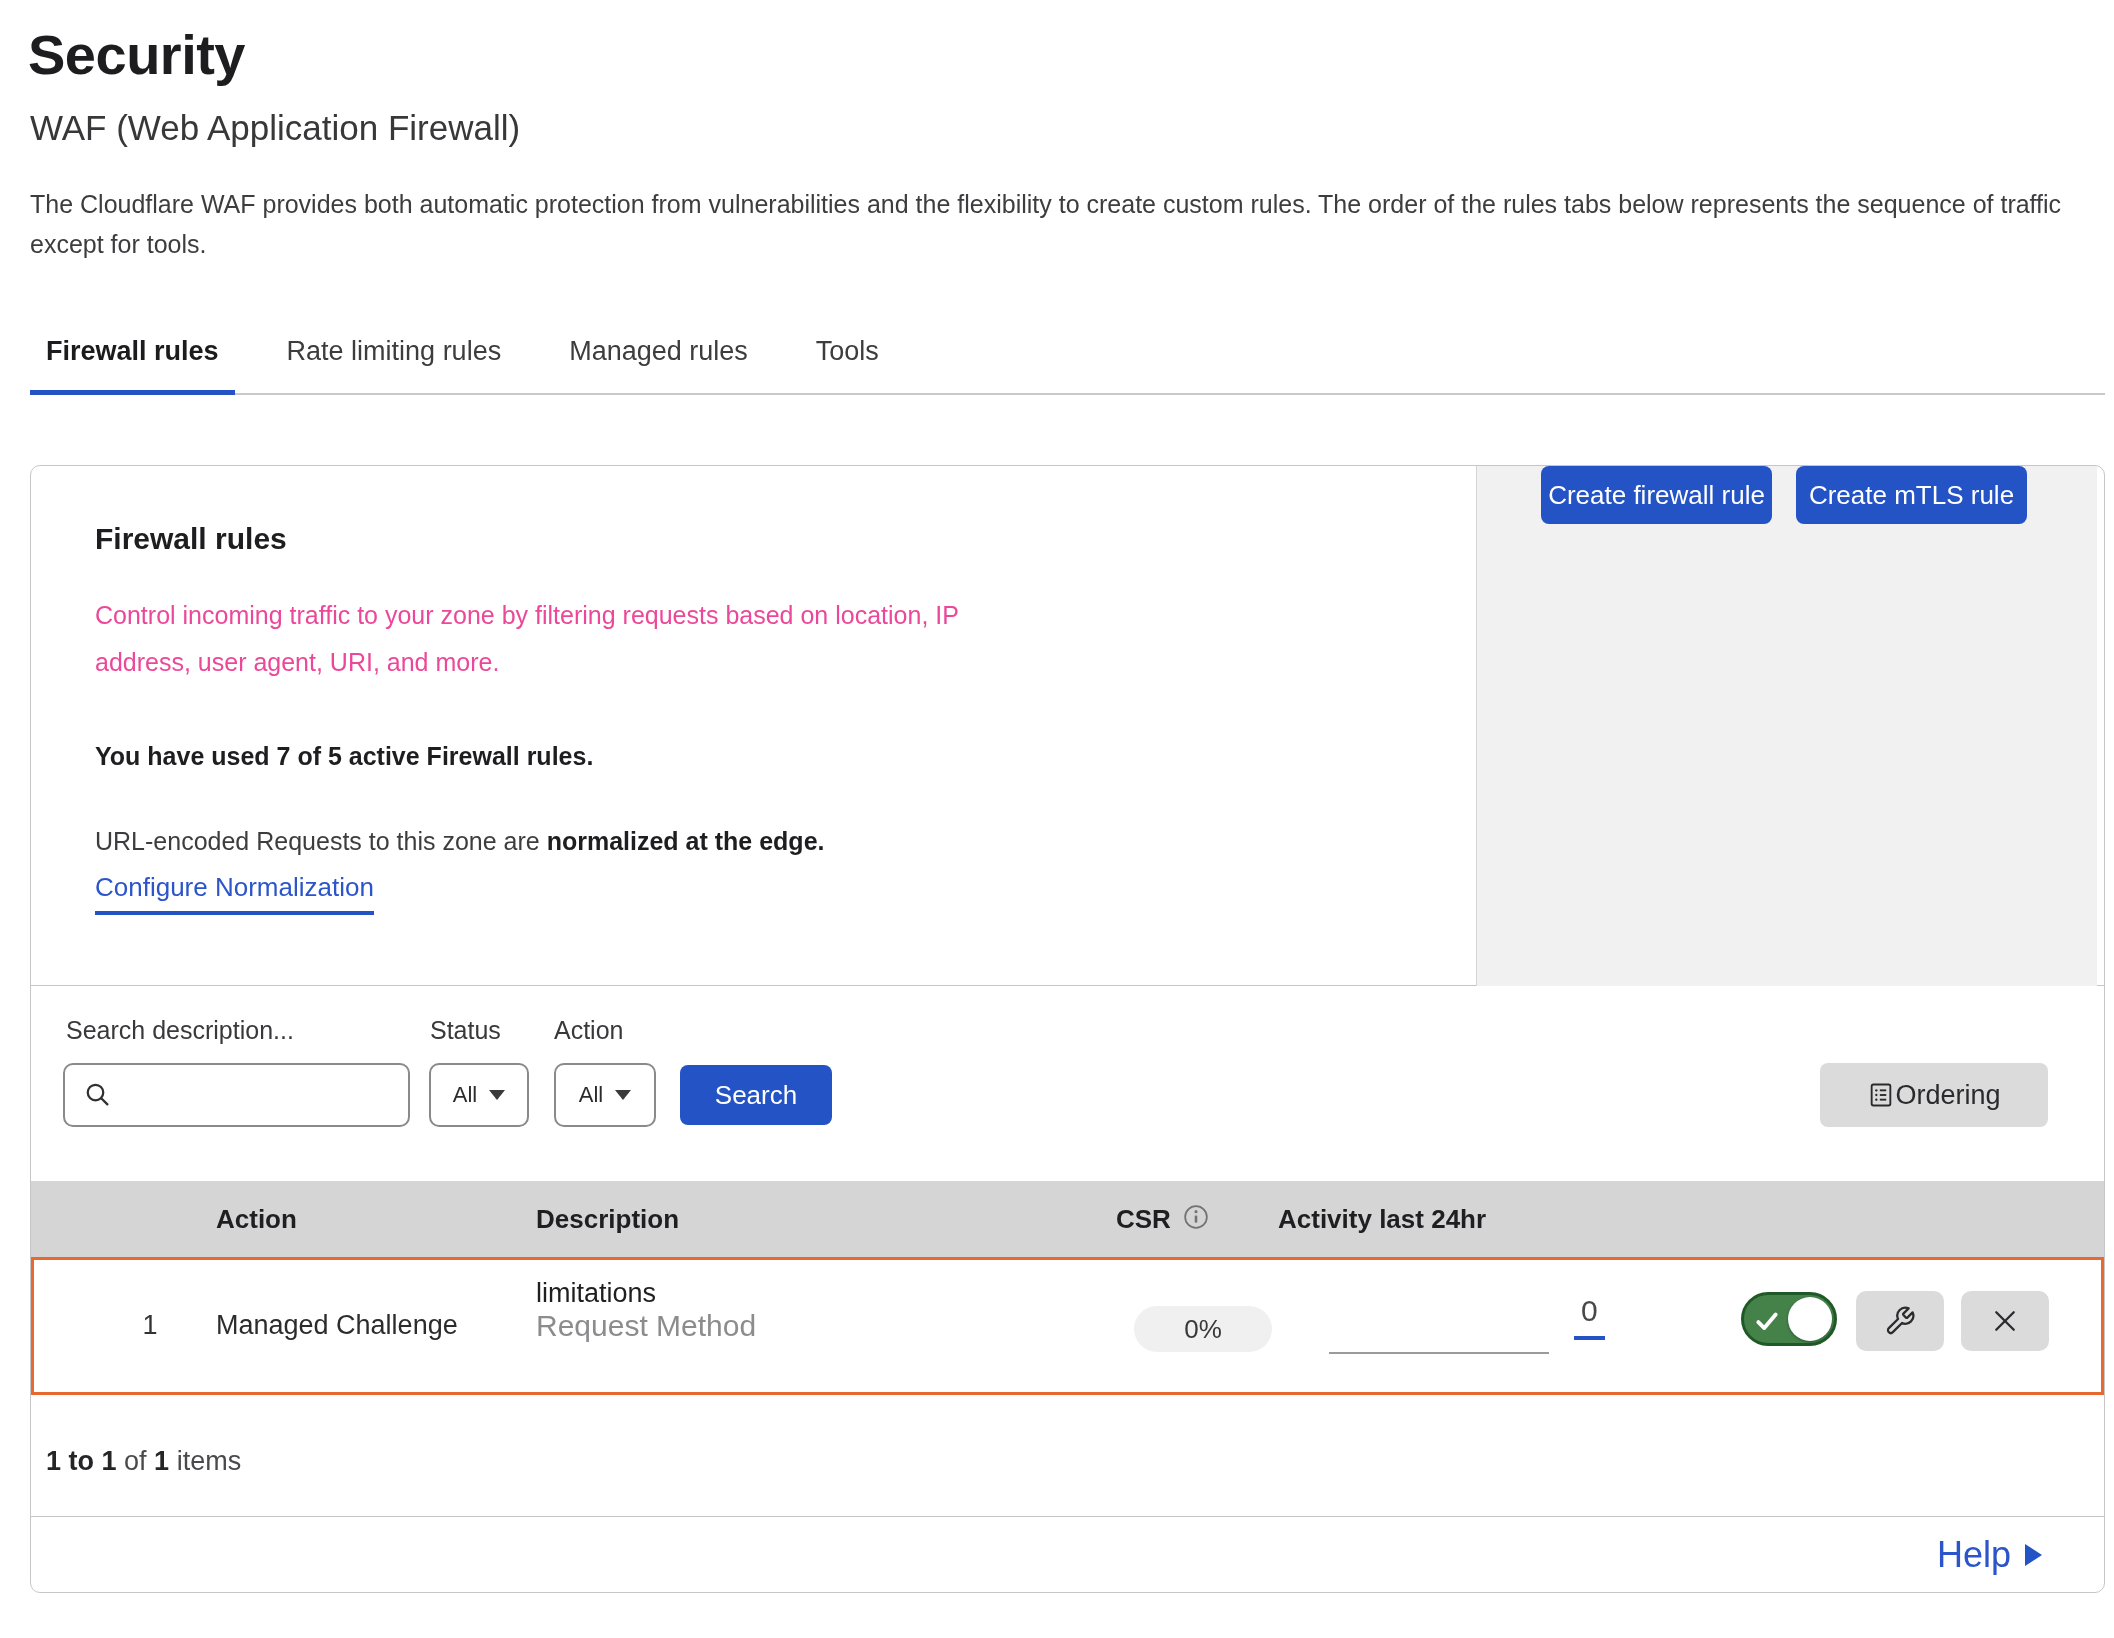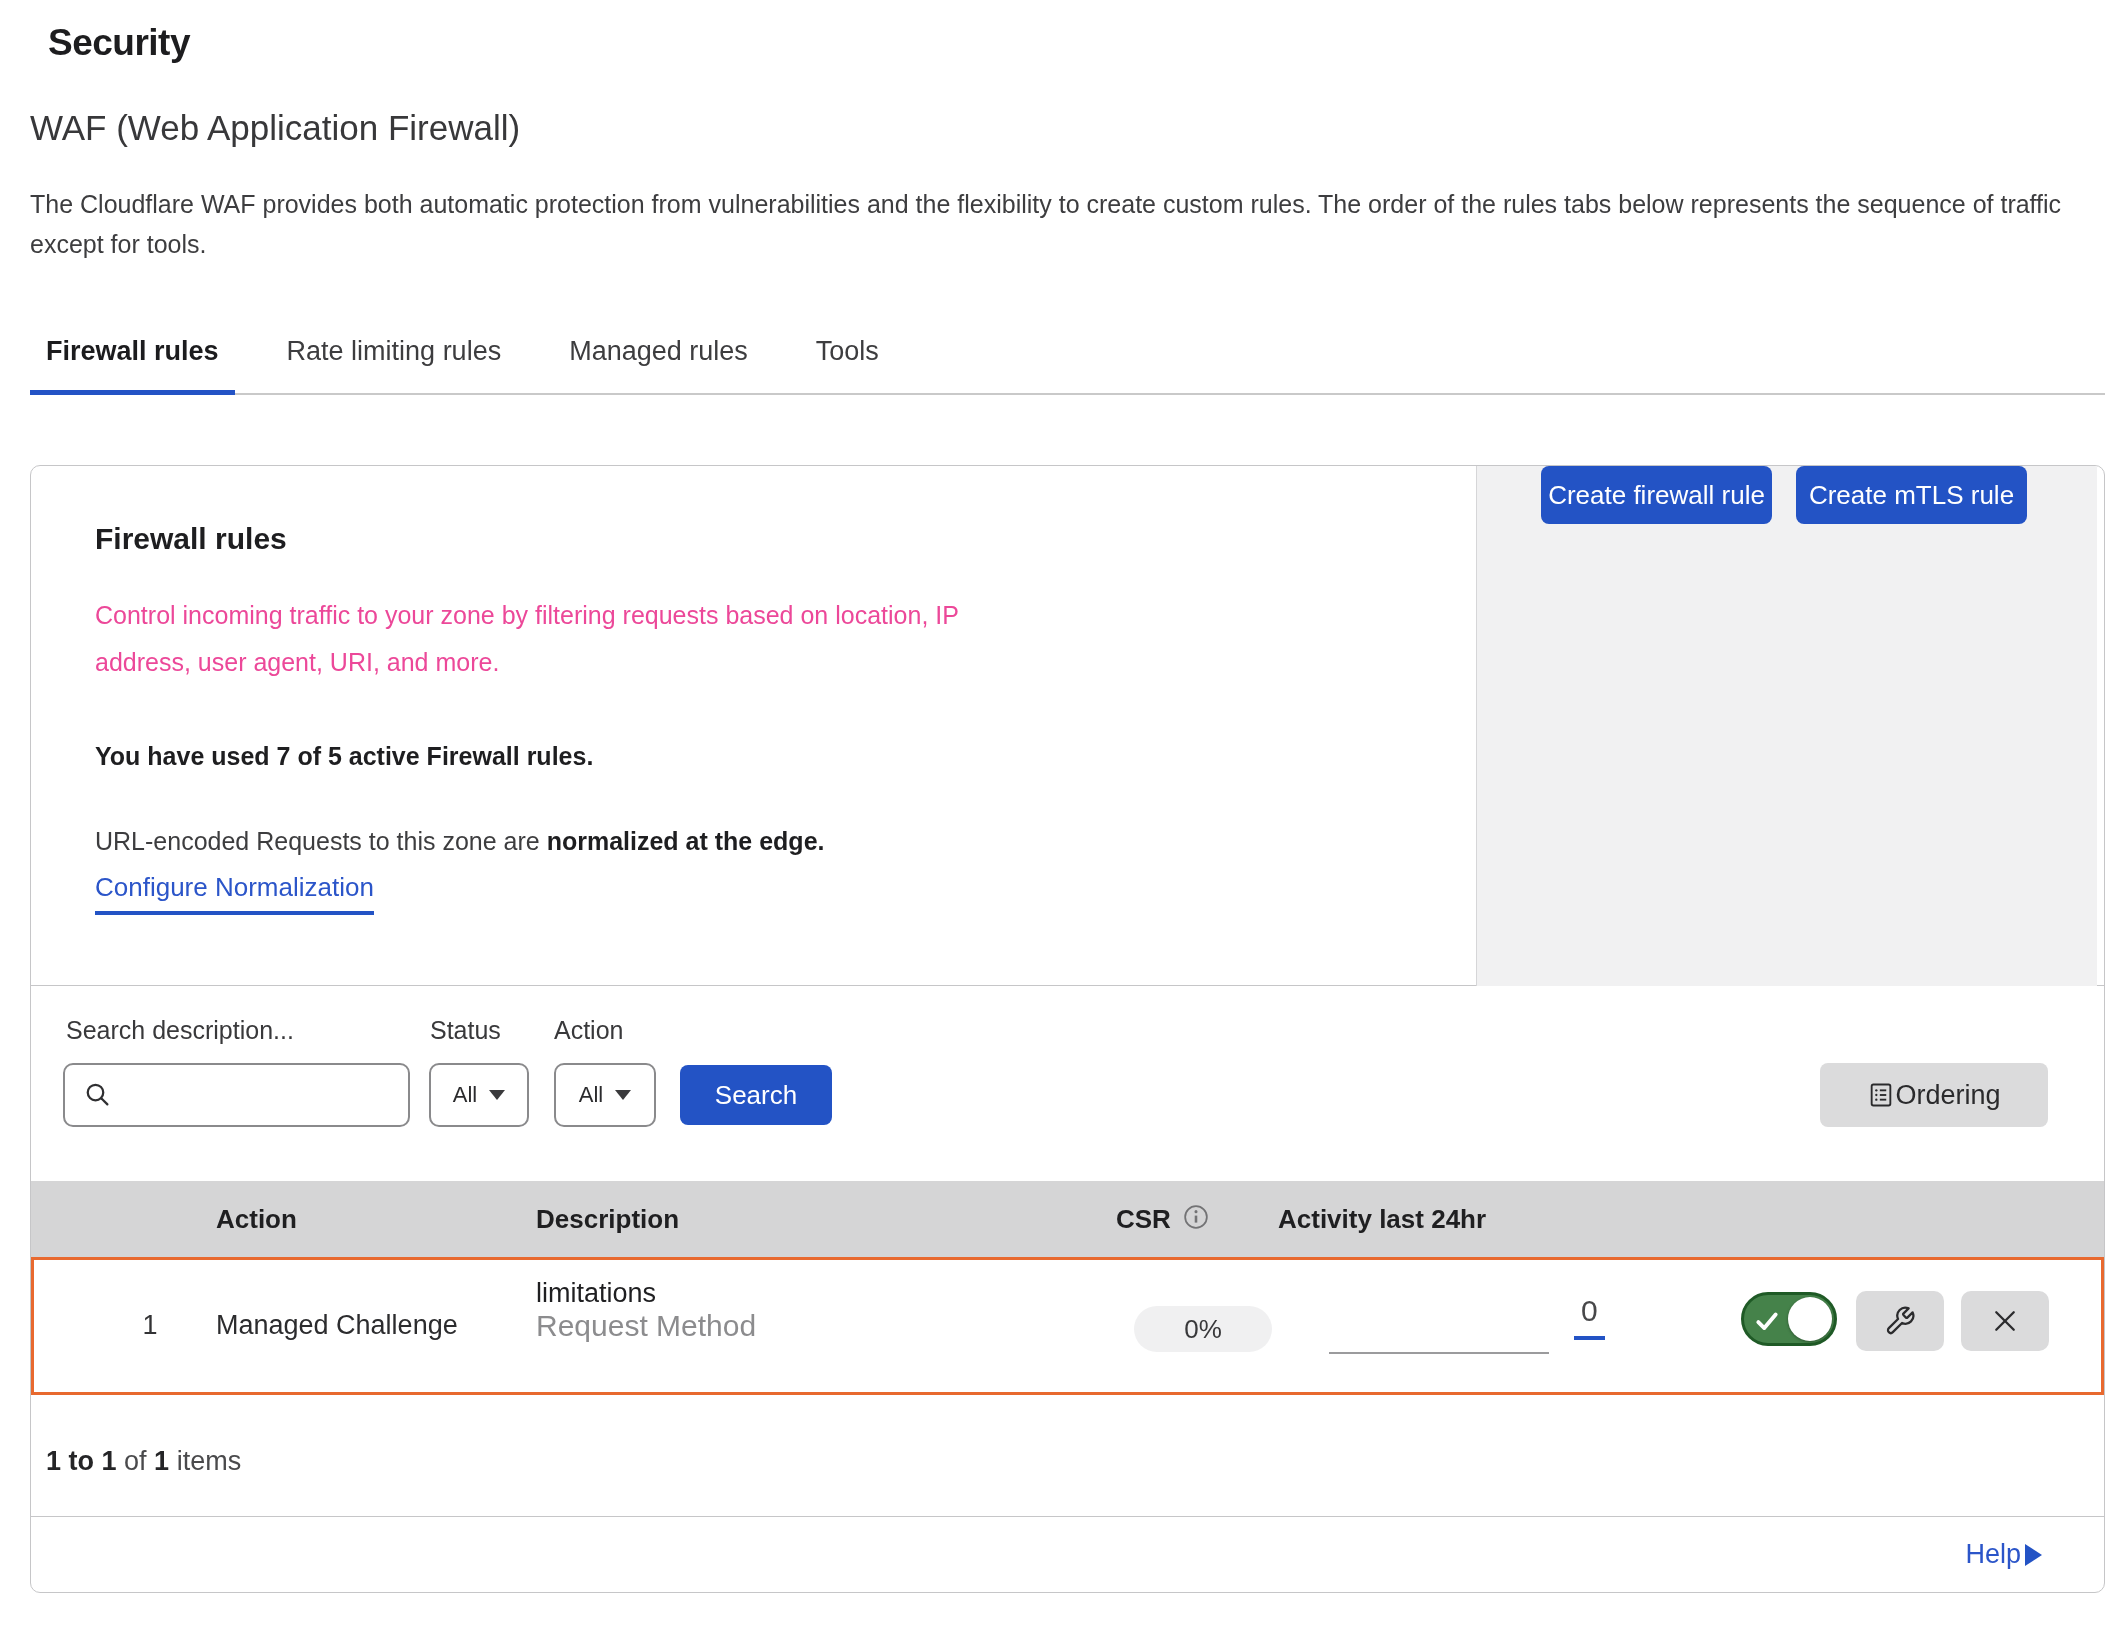--- a/index.html
+++ b/index.html
@@ -6,21 +6,21 @@
   html,body { background:#fff; }
   body {
     width:2114px; height:1638px;
     font-family:"Liberation Sans", sans-serif;
     color:#2f2f2f;
     position:relative;
   }
   #app { position:absolute; inset:0; overflow:hidden; }
 
   
-  .page-title { position:absolute; left:48px; top:22px; font-size:37px; font-weight:700; color:#1d1d1f; letter-spacing:-0.5px;text-align:right; }
+  .page-title { position:absolute; left:28px; top:22px; font-size:56px; font-weight:700; color:#1d1d1f; letter-spacing:-0.5px;text-align:right; }
   .page-subtitle { position:absolute; left:30px; top:108px; font-size:35px; font-weight:400; color:#38383a; }
   .page-desc { position:absolute; left:30px; top:184px; width:2054px; font-size:25px; line-height:40px; color:#3d3d3f; }
 
   
   .tabs { position:absolute; left:30px; top:312px; width:2075px; display:flex; border-bottom:2px solid #c9c9c9; }
   .tab { position:relative; padding:24px 16px 26px; margin-right:36px; font-size:27px; color:#3d3d3f; cursor:pointer; white-space:nowrap; }
   .tab.active { font-weight:700; color:#1c1c1e; }
   .tab.active::after { content:""; position:absolute; left:0; right:0; bottom:-2px; height:5px; background:#2353c5; }
 
   
@@ -86,21 +86,21 @@
                   box-shadow:0 1px 3px rgba(0,0,0,.35); }
   .icon-btn { position:absolute; top:31px; width:88px; height:60px; background:#dbdbdc; border:none; border-radius:10px;
               display:flex; align-items:center; justify-content:center; cursor:pointer; }
   .wrench-btn { left:1822px; } .delete-btn { left:1927px; }
 
   
   .pagination { position:absolute; left:15px; top:980px; font-size:27px; color:#4a4a4c; }
   .pagination .b { font-weight:700; color:#252527; }
   .help-bar { position:absolute; left:0; right:0; top:1050px; bottom:0; border-top:1px solid #c6c6c8;
               display:flex; align-items:center; justify-content:flex-end; padding-right:62px; }
-  .help-link { display:flex; align-items:center; gap:4px; font-size:27px; color:#2b55c9; cursor:pointer; text-decoration:none; }
+  .help-link { display:flex; align-items:center; gap:14px; font-size:36px; color:#2b55c9; cursor:pointer; text-decoration:none; }
   .tri-right { width:0; height:0; border-top:11px solid transparent; border-bottom:11px solid transparent; border-left:17px solid #2353c5; }
 
   svg { display:block; }
 </style>
 </head>
 <body>
 
 <div id="app">
 
   <h1 class="page-title">Security</h1>

